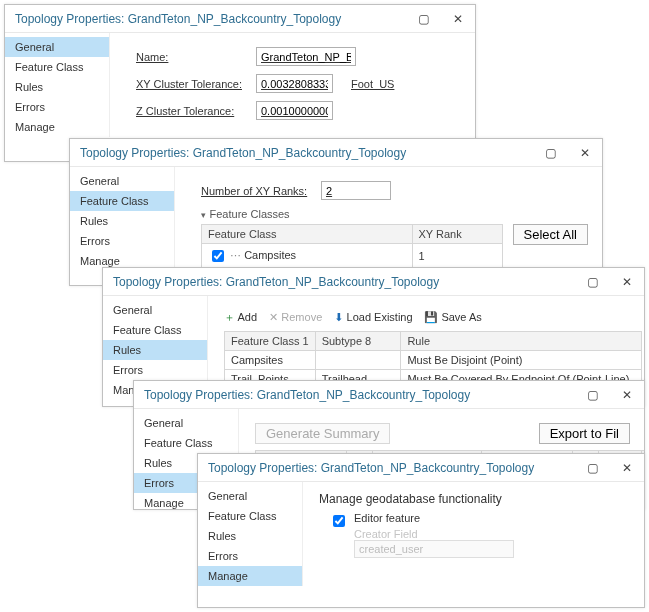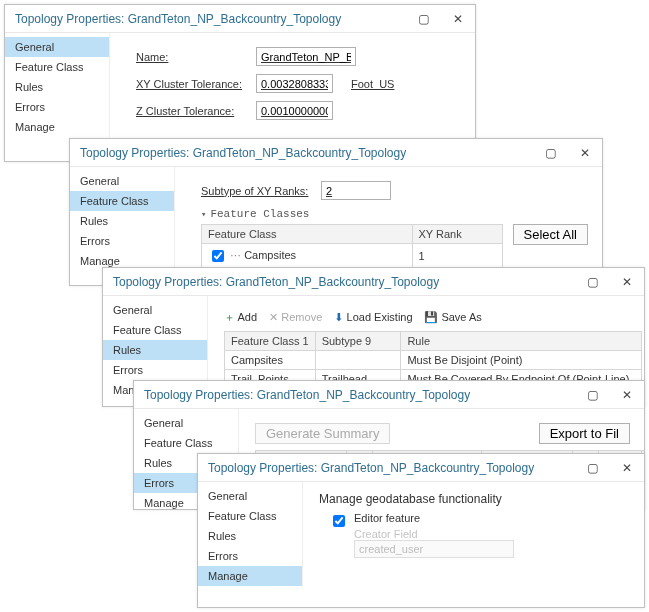--- a/index.html
+++ b/index.html
@@ -77,21 +77,21 @@
     border: 1px solid #b0b0b0;
     background: #fafafa;
     padding: 2px 10px;
     font-size: 13px;
     cursor: pointer;
     display: inline-flex;
     align-items: center;
     gap: 4px;
   }
   .btn.disabled { color: #aaa; border-color: #d8d8d8; }
-  .section-head { color:#555; margin: 6px 0 4px 0; font-size:11px;font-family:Liberation Mono, monospace; }
+  .section-head { color:#555; margin: 6px 0 4px 0; font-size:11px; }
   .caret::before { content:"▾"; font-size:9px; margin-right:4px; color:#666; }
   table.grid {
     border-collapse: collapse;
     width: 100%;
     font-size: 11px;
   }
   table.grid th, table.grid td {
     border: 1px solid #d6d6d6;
     padding: 3px 6px;
     text-align: left;
@@ -158,21 +158,21 @@
   <div class="body">
     <div class="sidebar">
       <div class="side-item">General</div>
       <div class="side-item active">Feature Class</div>
       <div class="side-item">Rules</div>
       <div class="side-item">Errors</div>
       <div class="side-item">Manage</div>
     </div>
     <div class="content">
       <div class="frow">
-        <span class="flabel">Subtype of XY Ranks:</span>
+        <span class="flabel">Number of XY Ranks:</span>
         <input class="finput" style="width: 70px;" value="2">
       </div>
       <div class="section-head caret">Feature Classes</div>
       <div style="display:flex; gap:10px;">
         <table class="grid" style="flex:1">
           <tbody>
               <tr>
                 <th>Feature Class</th>
                 <th style="width:90px">XY Rank</th>
               </tr>
@@ -208,21 +208,21 @@
       <div class="toolbar">
         <span><span class="ico green">＋</span> <span>Add</span></span>
         <span class="disabled-field"><span class="ico">✕</span> <span>Remove</span></span>
         <span><span class="ico blue">⬇</span> <span>Load Existing</span></span>
         <span><span class="ico purple">💾</span> <span>Save As</span></span>
       </div>
       <table class="grid">
         <tbody>
             <tr>
           <th style="width:80px">Feature Class 1</th>
-          <th style="width:80px">Subtype 9</th>
+          <th style="width:80px">Subtype 8</th>
           <th>Rule</th>
         </tr>
         <tr>
               <td>Campsites</td>
               <td></td>
               <td>Must Be Disjoint (Point)</td>
             </tr>
         <tr>
               <td>Trail_Points</td>
               <td>Trailhead</td>

